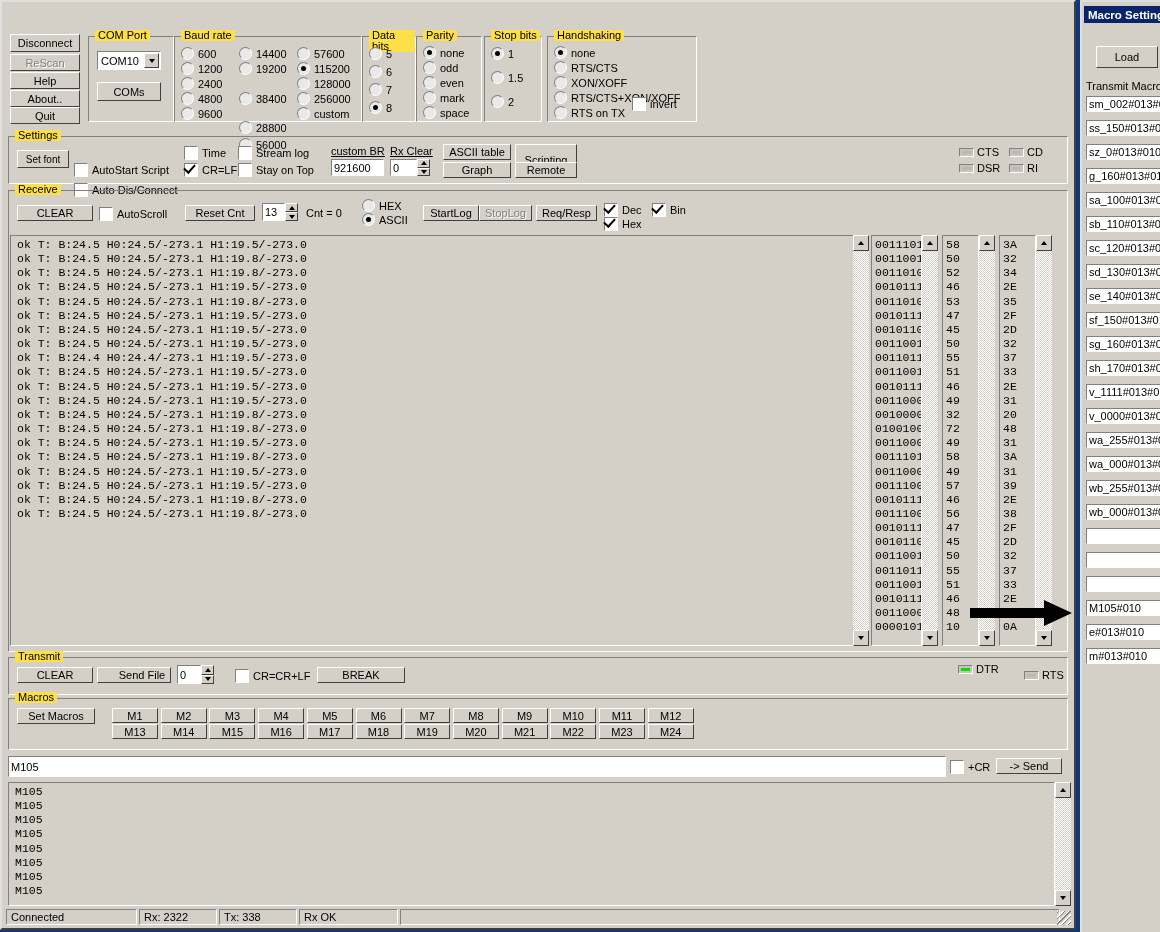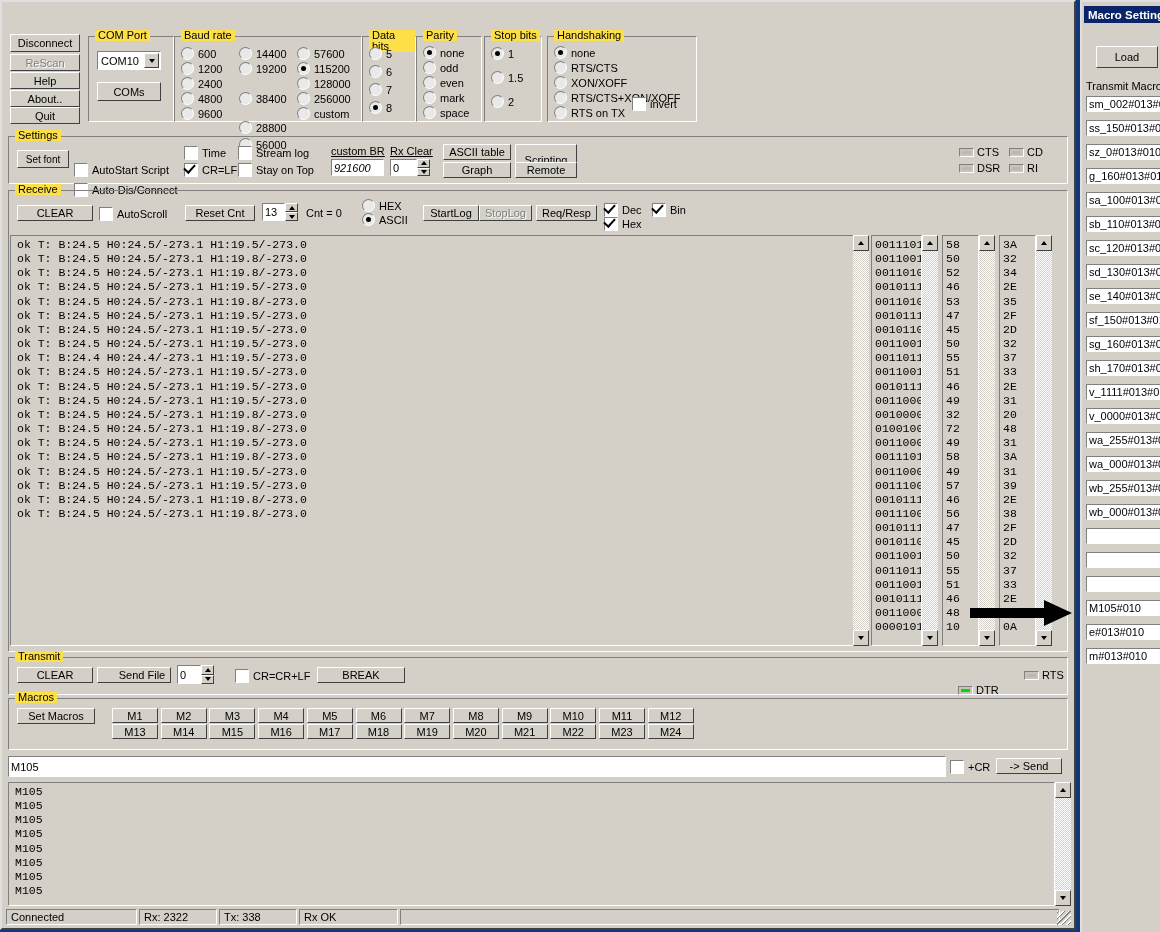--- a/index.html
+++ b/index.html
@@ -304,21 +304,21 @@
     <div class="rowit" style="left:229px;top:9px;">
       <span class="chk"></span>
       <span>Stream log</span>
     </div>
     <div class="rowit" style="left:229px;top:26px;">
       <span class="chk"></span>
       <span>Stay on Top</span>
     </div>
 
     <span class="ul" style="position:absolute;left:322px;top:8px;font-size:11px;">custom BR</span>
-    <div class="inp" style="left:322px;top:22px;width:53px;height:17px;font-style:italic;">
+    <div class="inp" style="left:322px;top:22px;width:53px;height:17px;">
       <span>921600</span>
     </div>
     <span class="ul" style="position:absolute;left:381px;top:8px;font-size:11px;">Rx Clear</span>
     <div class="inp" style="left:381px;top:22px;width:27px;height:17px;">
       <span>0</span>
     </div>
     <div class="spin" style="left:408px;top:22px;height:17px;">
       <div>
           <i class="tri-u"></i>
         </div>
@@ -577,21 +577,21 @@
       <div>
           <i class="tri-d"></i>
         </div>
     </div>
     <div class="rowit" style="left:226px;top:11px;">
       <span class="chk"></span>
       <span>CR=CR+LF</span>
     </div>
     <div class="btn" style="left:308px;top:9px;width:88px;height:16px;">BREAK</div>
 
-    <div class="rowit" style="left:949px;top:26px;">
+    <div class="rowit" style="left:949px;top:5px;">
       <span class="led on">
           <i></i>
         </span>
       <span style="margin-left:3px;">DTR</span>
     </div>
     <div class="rowit" style="left:1015px;top:11px;">
       <span class="led">
           <i></i>
         </span>
       <span style="margin-left:3px;">RTS</span>

